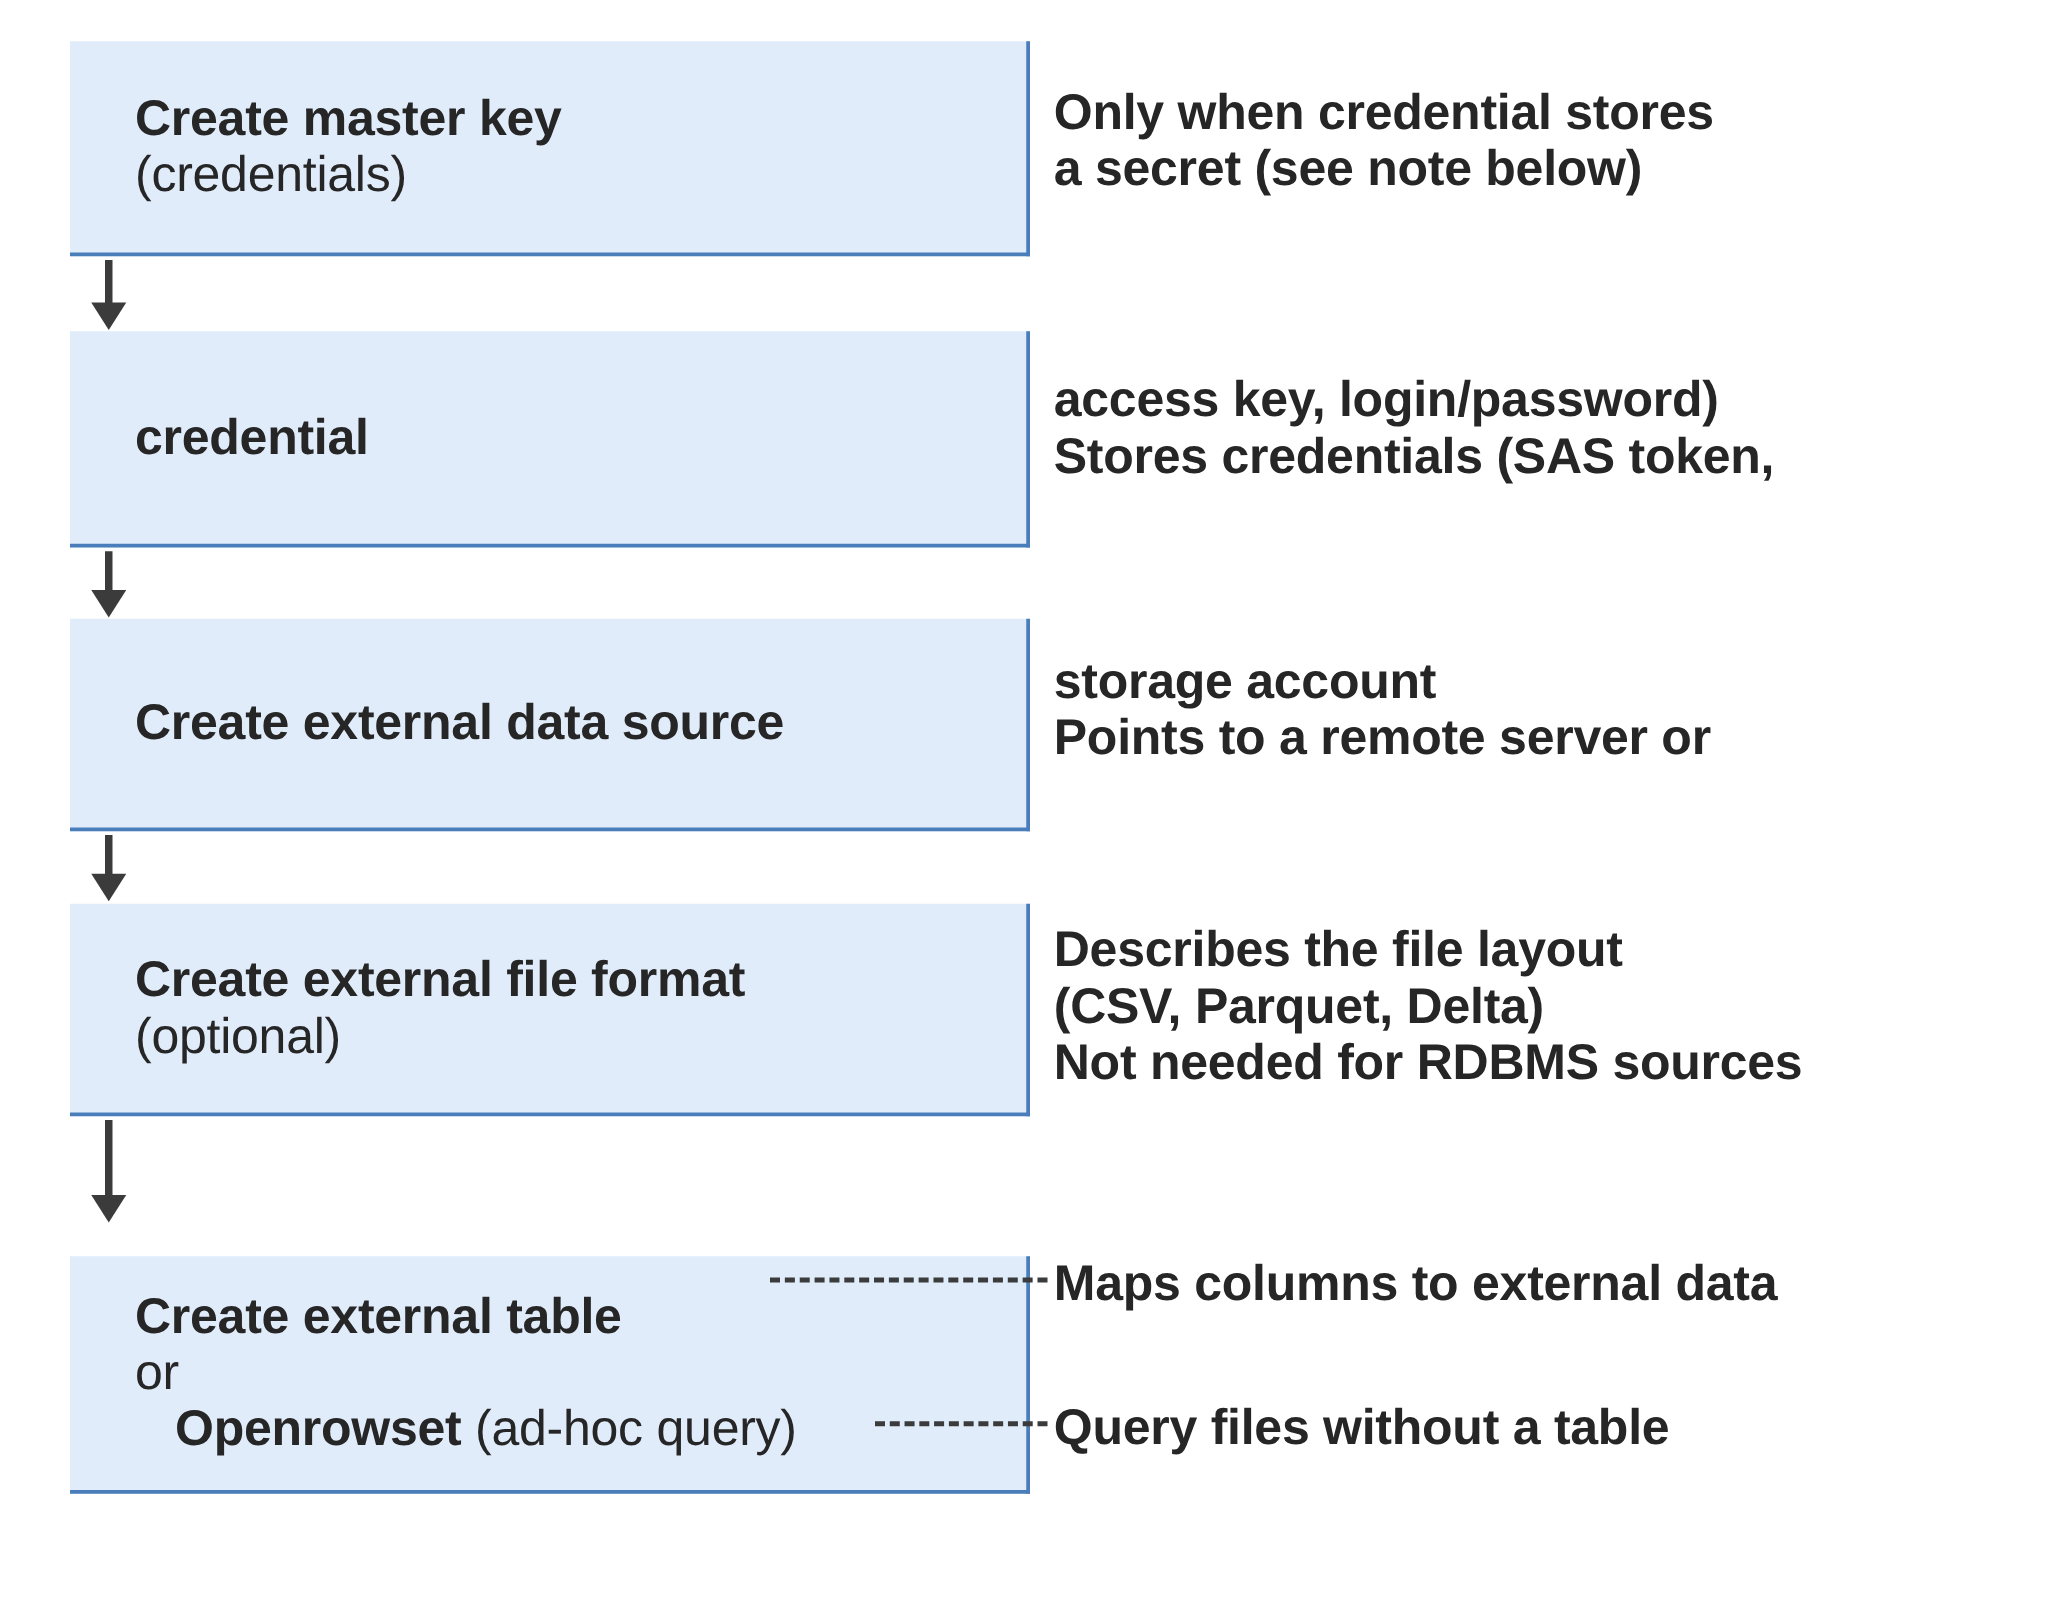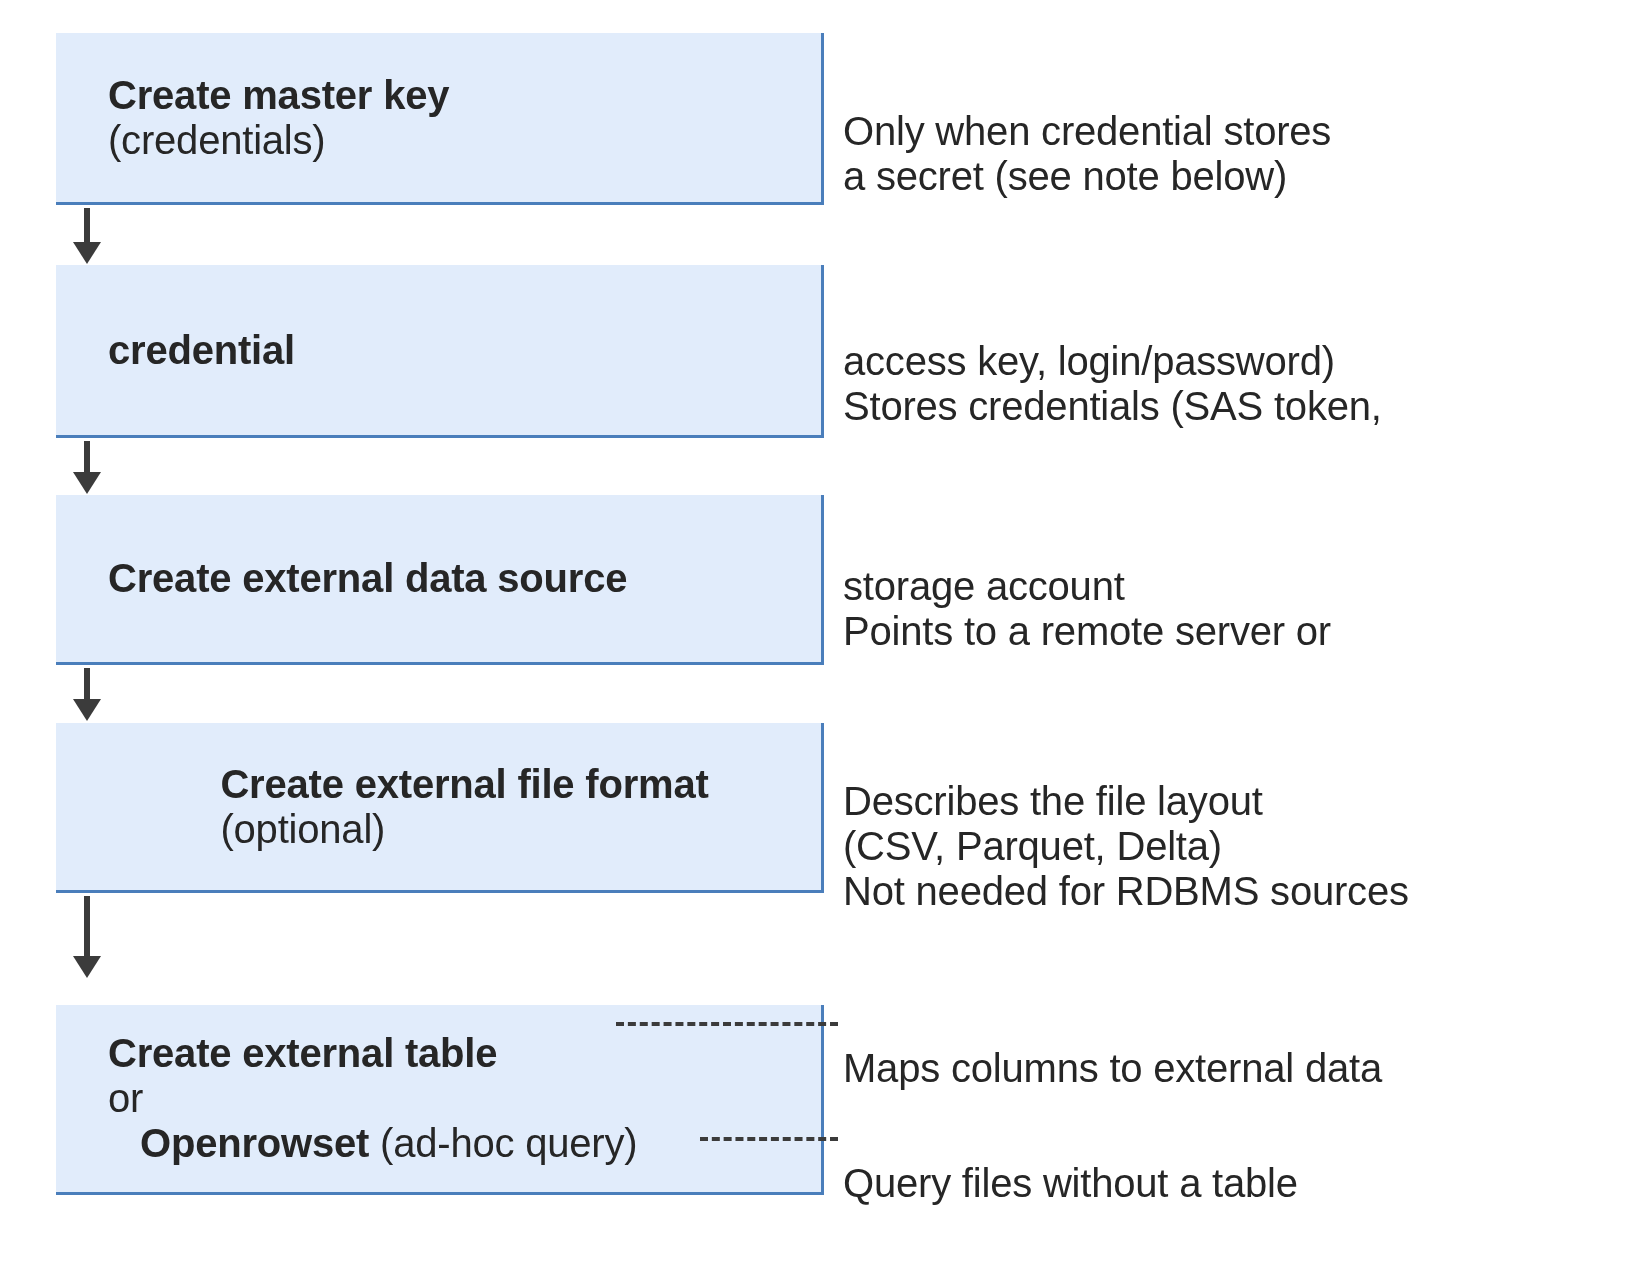--- a/index.html
+++ b/index.html
@@ -25,21 +25,21 @@
   .ln{display:block;line-height:1.12;}
   .ln.b{font-weight:bold;font-size:40px;letter-spacing:-0.2px;}
   .ln.n{font-weight:normal;font-size:40px;letter-spacing:-0.2px;}
   .ln.mix{font-size:40px;letter-spacing:-0.2px;margin-left:32px;}
   .ln.mix .bold{font-weight:bold;}
 
   
   #box-1{top:33px;height:172px;}
   #box-2{top:265px;height:173px;}
   #box-3{top:495px;height:170px;}
-  #box-4{top:723px;height:170px;align-items:center;}
+  #box-4{top:723px;height:170px;}
   #box-5{top:1005px;height:190px;}
 
   
   .arrow{position:absolute;left:84px;width:6px;background:#3b3b3b;}
   .arrow::after{
     content:"";position:absolute;left:-11px;bottom:-20px;
     width:0;height:0;
     border-left:14px solid transparent;
     border-right:14px solid transparent;
     border-top:22px solid #3b3b3b;
@@ -53,22 +53,22 @@
   .dash{
     position:absolute;height:0;
     border-top:4px dashed #3b3b3b;
   }
   #dash-table{left:616px;top:1022px;width:222px;}
   #dash-openrowset{left:700px;top:1137px;width:138px;}
 
   
   .note{
     position:absolute;left:843px;width:790px;
-    font-size:40px;font-weight:normal;line-height:1.13;
-    letter-spacing:-0.2px;color:#262626;margin-top:41px;
+    font-size:40px;font-weight:bold;line-height:1.13;
+    letter-spacing:-0.2px;color:#262626;
   }
   .note .nl{display:block;}
   #note-1{top:68px;}
   #note-2{top:298px;}
   #note-3{top:523px;}
   #note-4{top:738px;}
   #note-5{top:1005px;}
   #note-6{top:1120px;}
 </style>
 </head>

